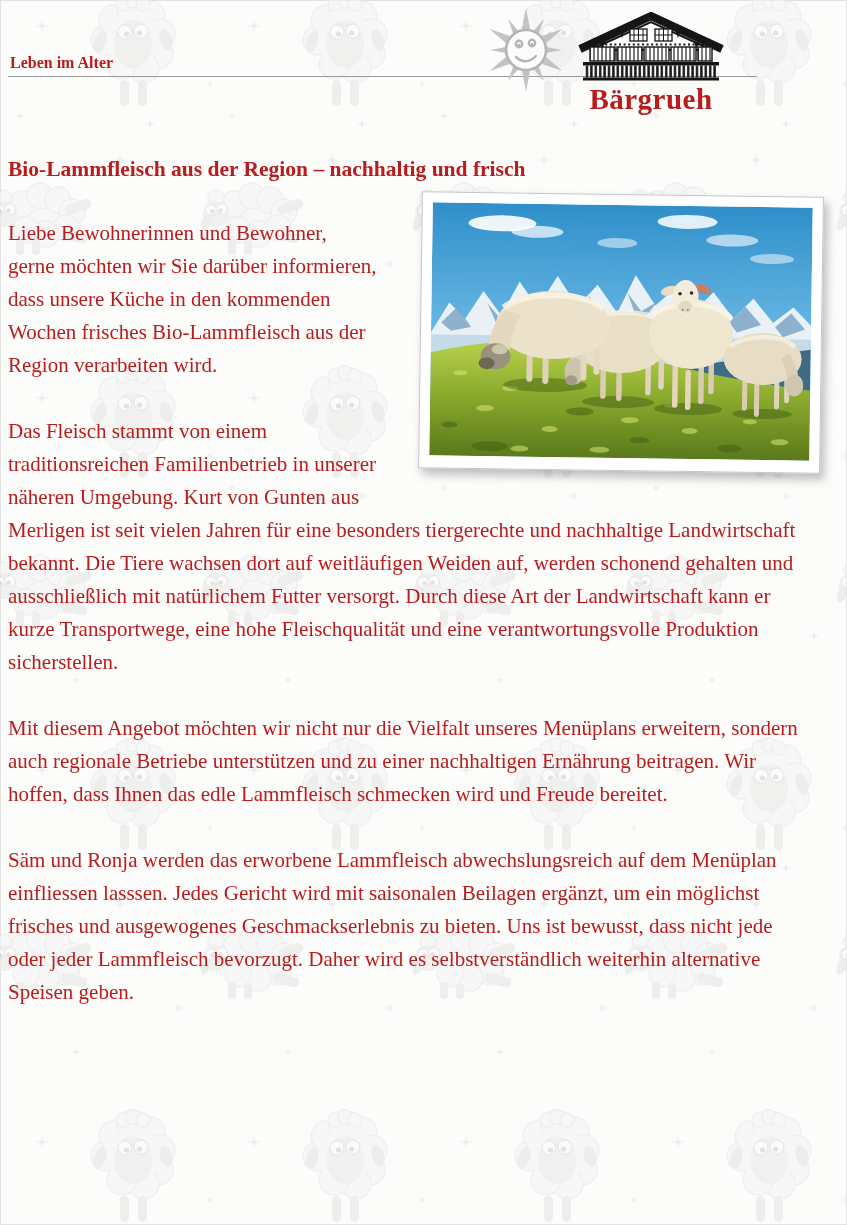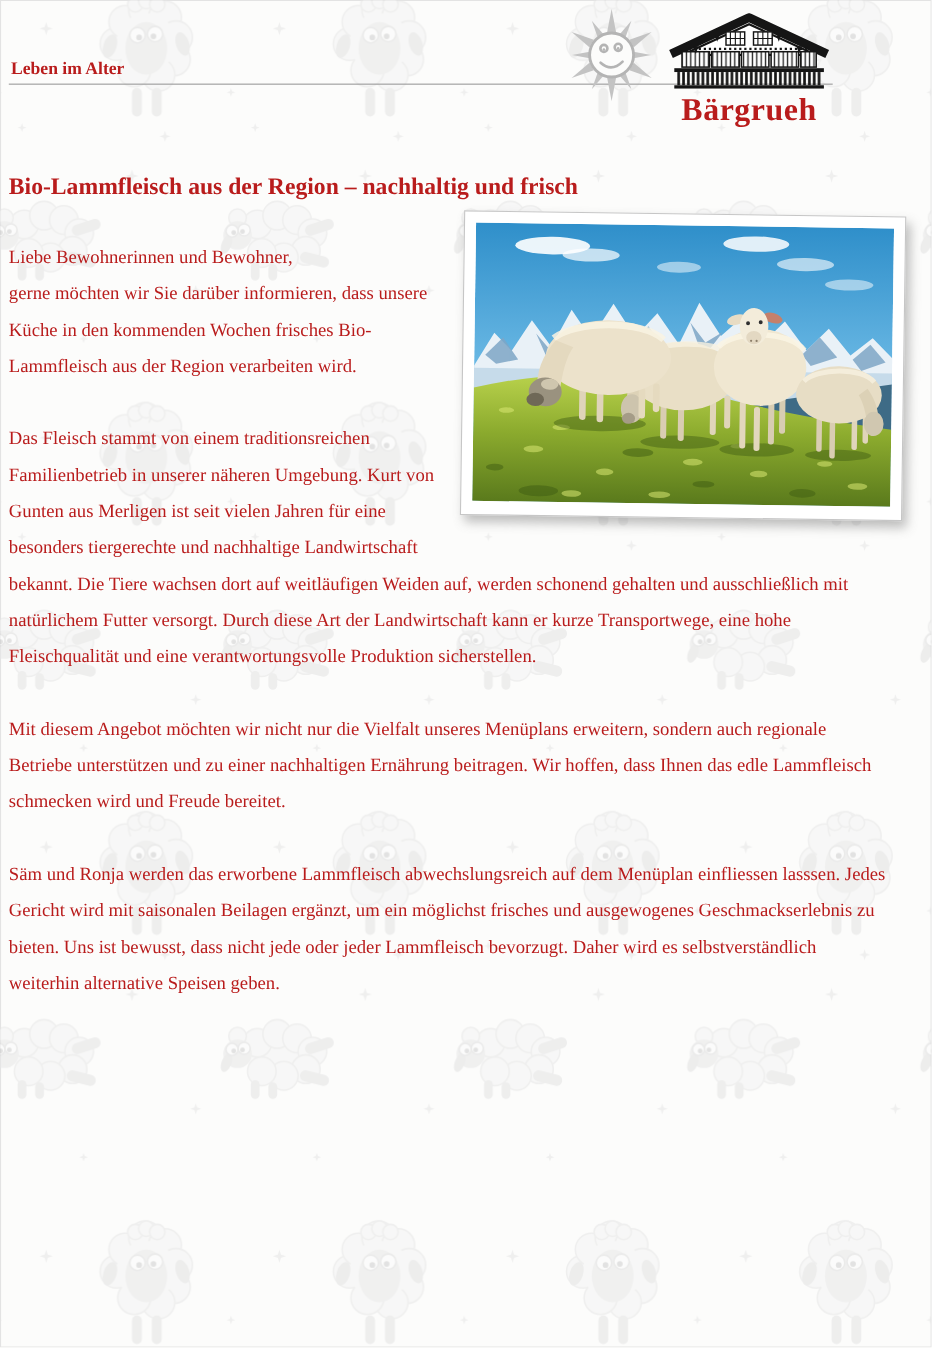--- a/index.html
+++ b/index.html
@@ -8,37 +8,37 @@
     background:#fcfcfb; color:#b91c1c;
     font-family:"Liberation Serif","DejaVu Serif",serif;
     box-shadow: inset 0 0 0 1px #e3e3e3;
   }
   .bg-pattern { position:absolute; left:0; top:0; z-index:0; }
   .hdr, .content { position:relative; z-index:1; }
 
   .hdr { height:112px; }
   .masthead { position:absolute; left:10px; top:54px; font-size:16px; font-weight:bold; }
   .hdr-rule { position:absolute; left:8px; top:76px; width:749px; height:1px; background:#9b9b9b; }
-  .logo { position:absolute; left:502px; top:8px; width:256px; height:104px; }
+  .logo { position:absolute; left:472px; top:8px; width:256px; height:104px; }
   .sun-svg { position:absolute; left:0; top:4px; overflow:visible; }
   .logo-house { position:absolute; left:104px; top:4px; width:150px; text-align:center; }
   .wordmark { font-size:29px; font-weight:bold; line-height:30px; margin-top:-2px; letter-spacing:.5px; }
 
   .content { padding:0 39px 0 8px;margin-top:29px; }
   h1.title { font-size:21.5px; line-height:30px; font-weight:bold; margin:42px 0 0 0; }
 
   .photo {
     float:right; margin:10px -14px 14px 24px;
     background:#ffffff; border:1px solid #c6c6c6; padding:10px 10px 12px;
     box-shadow:4px 6px 10px rgba(110,110,110,.45);
     transform:rotate(.8deg);
   }
   .photo svg { display:block; }
 
-  .para { font-size:17px; line-height:33px; margin:33px 0 0 0; white-space:pre-line; }
+  .para { font-size:21px; line-height:33px; margin:33px 0 0 0; white-space:pre-line; }
   .closing { font-size:21.5px; line-height:33px; margin-top:33px; }
 </style>
 </head>
 <body>
 
 <div class="page">
 
   <svg class="bg-pattern" width="847" height="1225" viewBox="0 0 847 1225" aria-hidden="true">
     <defs>
       <pattern id="sheepPat" x="-20" y="-36" width="212" height="372" patternUnits="userSpaceOnUse">

